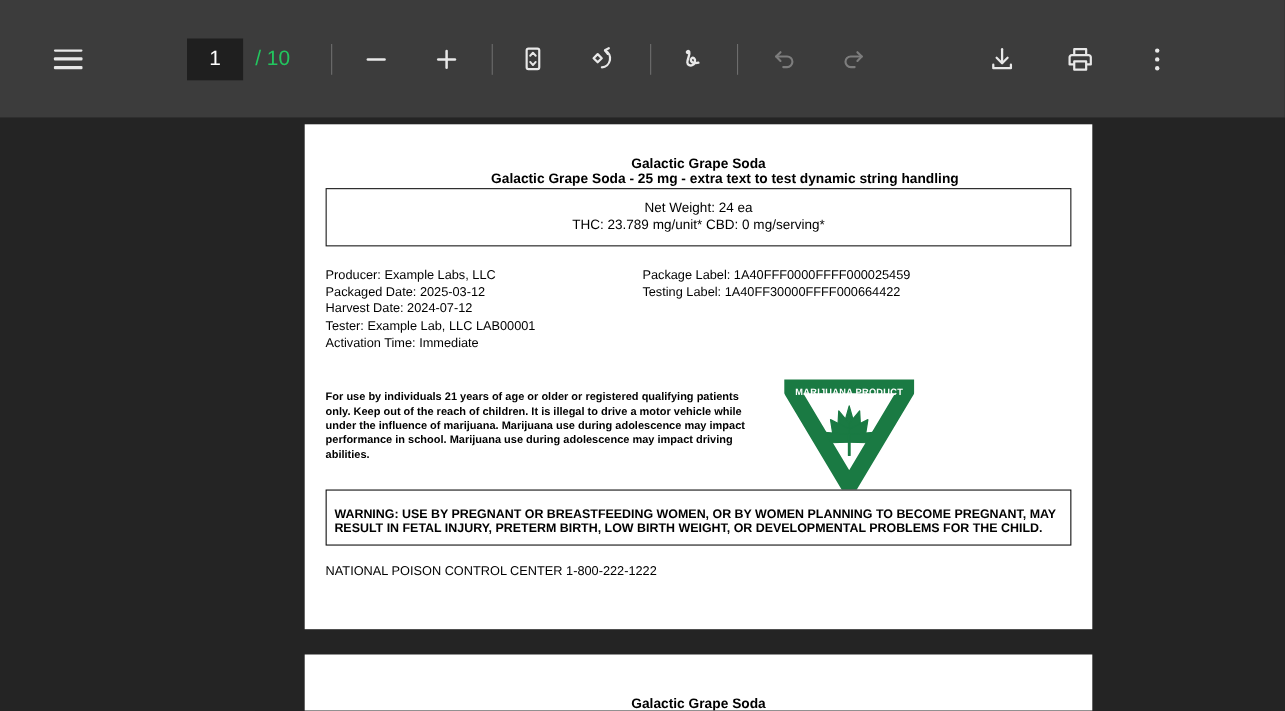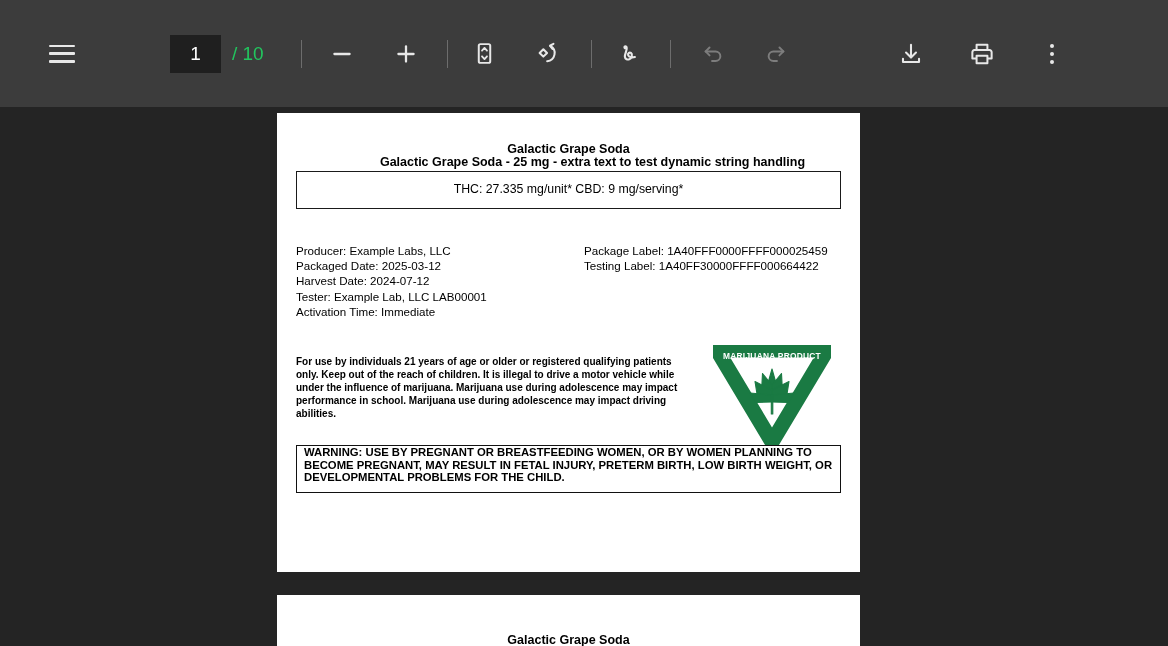--- a/index.html
+++ b/index.html
@@ -76,21 +76,21 @@
   #viewer {
     position: absolute;
     left: 0; top: 107px;
     width: 1168px; height: 539px;
     background: #242424;
     overflow: hidden;
   }
   .page {
     position: absolute;
     left: 277px;
-    width: 583px;
+    width: 716px;
     background: #ffffff;
   }
   #page1 { top: 6px;  height: 459px; }
   #page2 { top: 488px; height: 160px; }
 
   .doc { position: relative; width: 100%; height: 100%; }
 
   .title-1, .title-2 {
     text-align: center;
     font-weight: bold;
@@ -139,21 +139,21 @@
   }
 
   .warn-box {
     position: absolute;
     left: 19px; right: 19px;
     border: 1.5px solid #111;
     font-weight: bold;
     font-size: 11.3px;
     line-height: 12.6px;
     color: #000;
-    padding: 0 6px 8px 7px;
+    padding: 16px 6px 8px 7px;
   }
   .poison {
     position: absolute;
     left: 19px;
     font-size: 11.6px;
     color: #000;
     white-space: nowrap;
   }
 </style>
 </head>
@@ -283,21 +283,22 @@
 
 <div id="viewer">
 
   <div class="page" id="page1">
     <div class="doc">
 
       <div class="title-1" style="top:29px;">Galactic Grape Soda</div>
       <div class="title-2" style="top:42px;">Galactic Grape Soda - 25 mg - extra text to test dynamic string handling</div>
 
       <div class="info-box" style="top:58px;">
-        <div>THC: 27.335 mg/unit* CBD: 9 mg/serving*</div>
+        <div>Net Weight: 24 ea</div>
+        <div>THC: 23.789 mg/unit* CBD: 0 mg/serving*</div>
       </div>
 
       <div class="meta meta-left" style="top:130px;">
         <div>Producer: Example Labs, LLC</div>
         <div>Packaged Date: 2025-03-12</div>
         <div>Harvest Date: 2024-07-12</div>
         <div>Tester: Example Lab, LLC LAB00001</div>
         <div>Activation Time: Immediate</div>
       </div>
 
@@ -320,20 +321,21 @@
           <path d="M59 50 L81 48 L75.5 57.5 L59 57 Z"></path>
           <path d="M59 50 L37 48 L42.5 57.5 L59 57 Z"></path>
           <rect x="58.3" y="50" width="1.5" height="19"></rect>
         </g>
       </svg>
 
       <div class="warn-box" style="top:332px;">
         <div>WARNING: USE BY PREGNANT OR BREASTFEEDING WOMEN, OR BY WOMEN PLANNING TO BECOME PREGNANT, MAY RESULT IN FETAL INJURY, PRETERM BIRTH, LOW BIRTH WEIGHT, OR DEVELOPMENTAL PROBLEMS FOR THE CHILD.</div>
       </div>
 
+      <div class="poison" style="top:400px;">NATIONAL POISON CONTROL CENTER 1-800-222-1222</div>
 
     </div>
   </div>
 
   <div class="page" id="page2">
     <div class="doc">
       <div class="title-1" style="top:38px;">Galactic Grape Soda</div>
 
     </div>
   </div>

